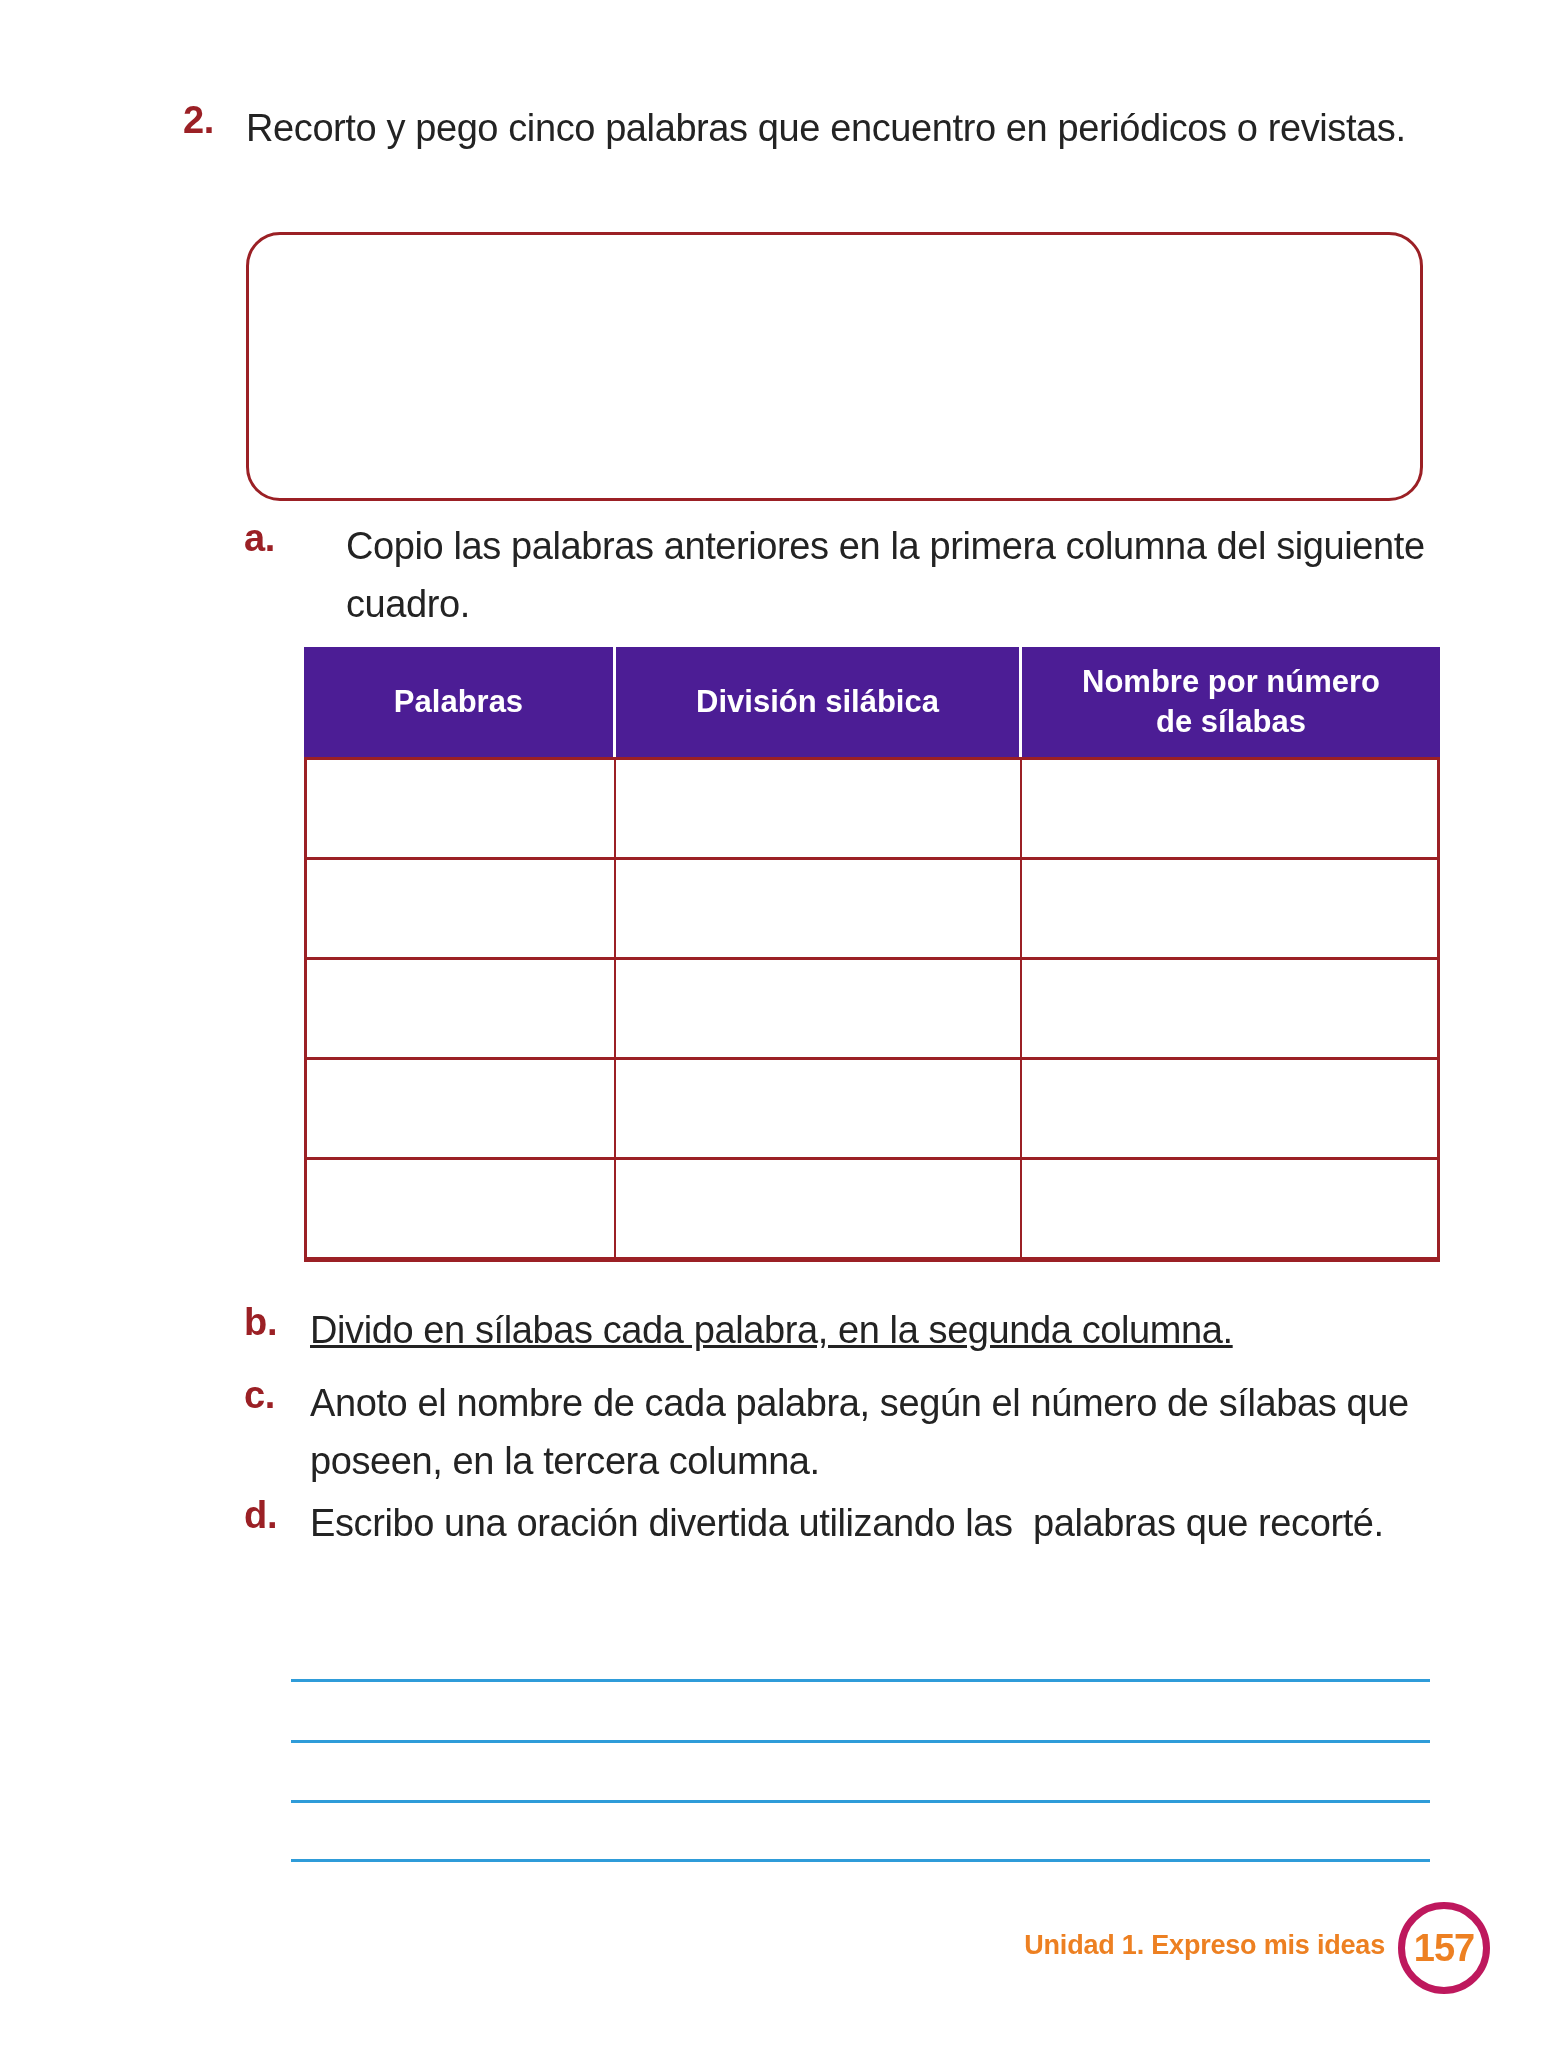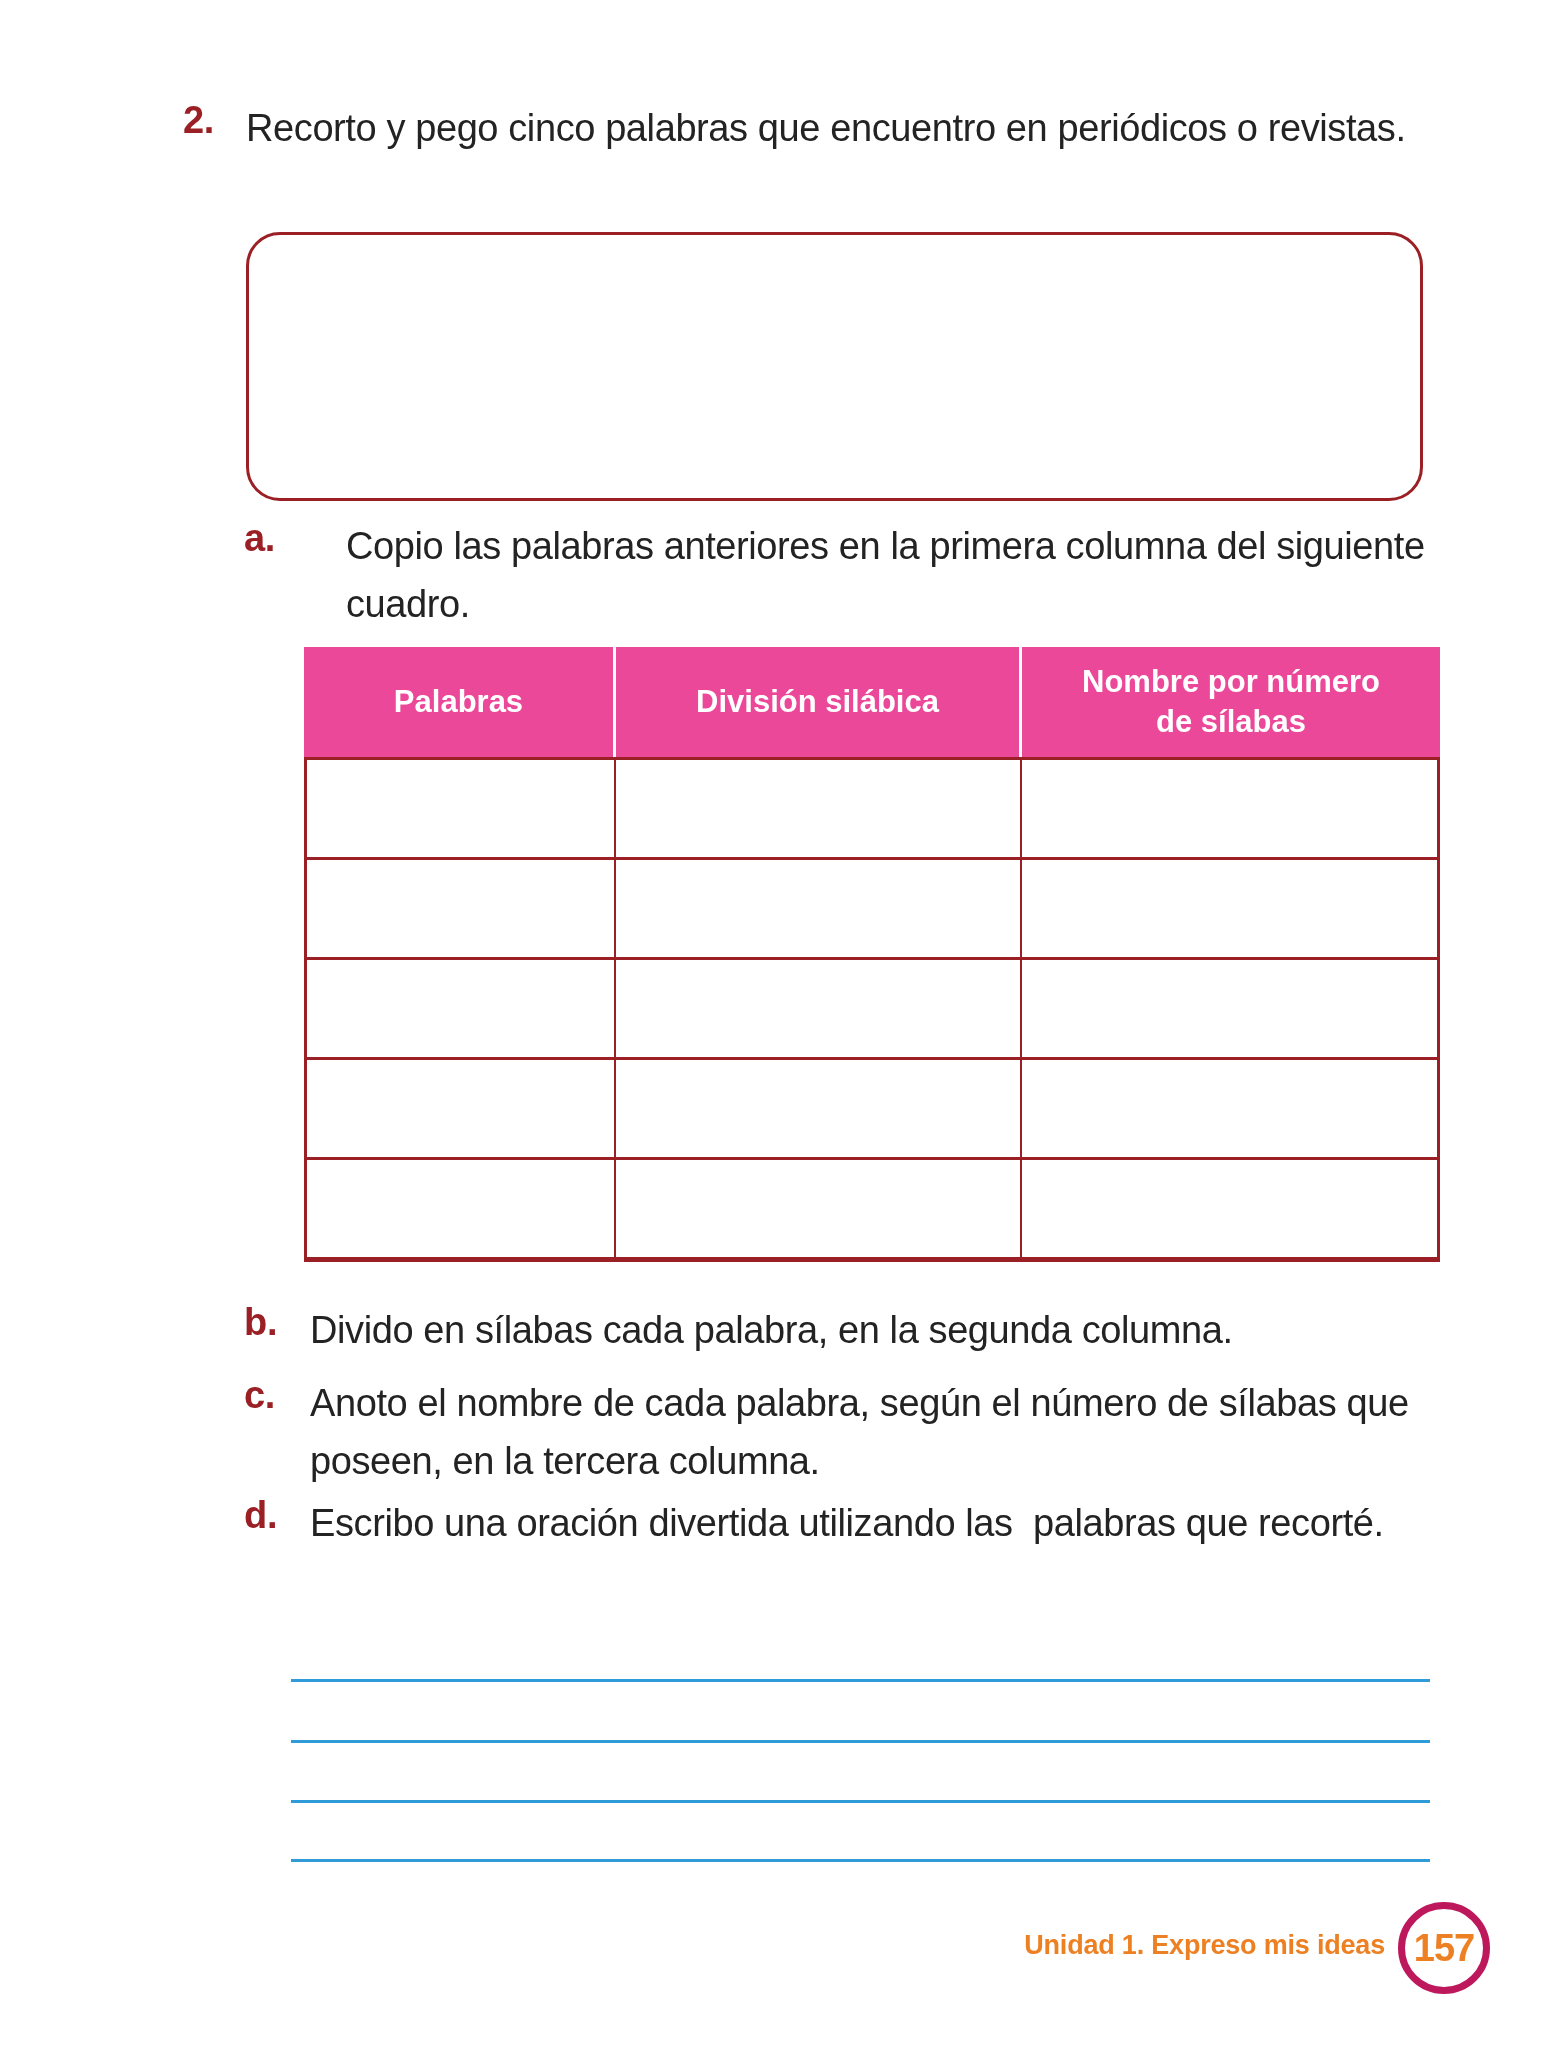--- a/index.html
+++ b/index.html
@@ -44,21 +44,21 @@
 
   
   #syllable-table{
     position:absolute;
     left:304px;top:647px;
     width:1136px;
   }
   #table-header{
     display:flex;
     height:110px;
-    background:#ec4899;
+    background:#4c1d95;
   }
   .th-cell{
     display:flex;
     align-items:center;
     justify-content:center;
     text-align:center;
     color:#ffffff;
     font-weight:bold;
     font-size:31px;
     line-height:40px;
@@ -81,21 +81,21 @@
     display:flex;
     border-bottom:3px solid #9B2025;
   }
   .t-row:last-child{border-bottom:none;}
   .t-cell{box-sizing:border-box;}
   .t-cell.c1{width:309px;border-right:2px solid #9B2025;}
   .t-cell.c2{width:406px;border-right:2px solid #9B2025;}
   .t-cell.c3{flex:1;}
 
   #item-b-marker{left:244px;top:1301px;}
-  #item-b-text{left:310px;top:1301px;width:1140px;}
+  #item-b-text{left:310px;top:1301px;width:1140px;text-decoration:underline;}
   #item-c-marker{left:244px;top:1374px;}
   #item-c-text{left:310px;top:1374px;width:1170px;}
   #item-d-marker{left:244px;top:1494px;}
   #item-d-text{left:310px;top:1494px;width:1140px;}
 
   .writing-line{
     position:absolute;
     left:291px;width:1139px;height:3px;
     background:#2F9CD9;
   }

